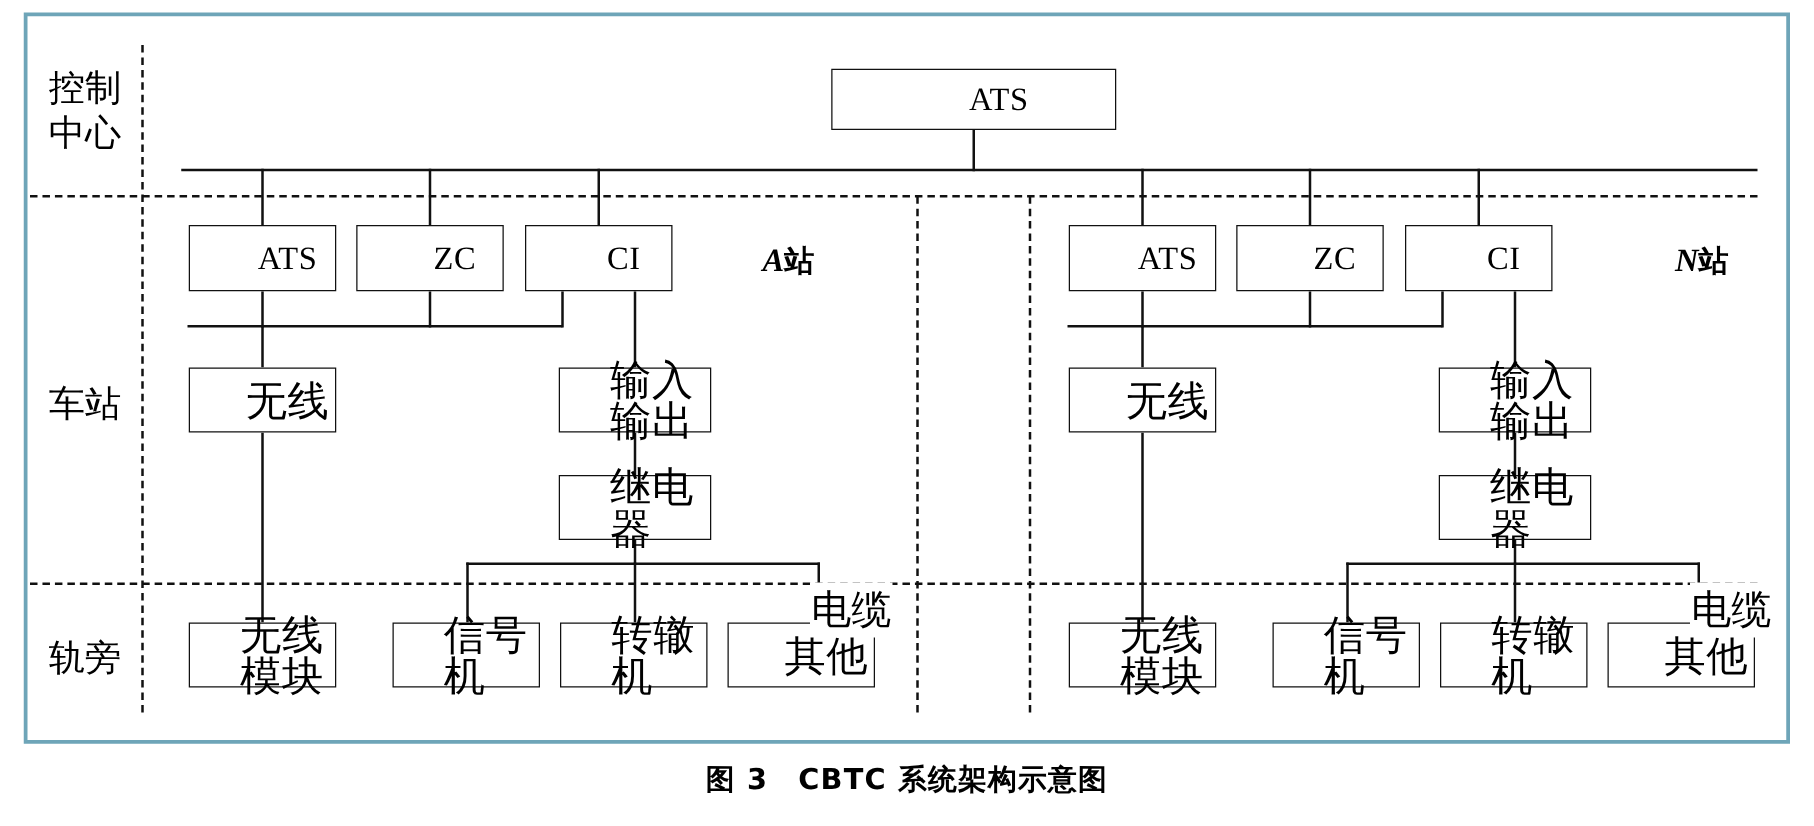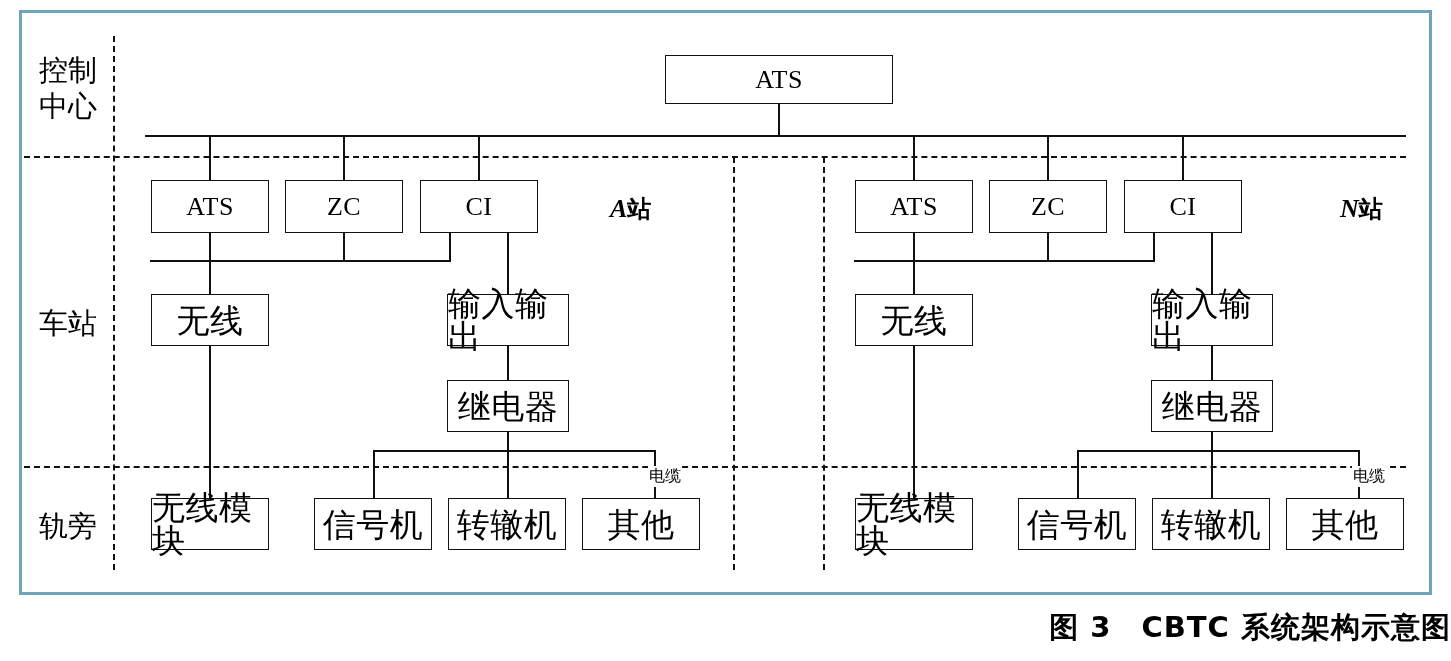--- a/index.html
+++ b/index.html
@@ -40,20 +40,21 @@
   .box{
     position:absolute;
     border:1.6px solid #111;
     background:#fff;
     box-sizing:border-box;
     display:flex;align-items:center;justify-content:center;
     font-size:26px;
     line-height:1;
     letter-spacing:0.5px;
     z-index:4;
+    padding-left:40px;
   }
   .box.cjk{font-family:"DejaVu Sans","Liberation Sans",sans-serif;font-size:33px;}
 
   .rowlabel{
     position:absolute;
     font-family:"DejaVu Sans","Liberation Sans",sans-serif;
     font-size:29px;
     line-height:1.25;
     text-align:center;
     white-space:pre-line;
@@ -65,34 +66,34 @@
     z-index:4;
     white-space:nowrap;
     font-weight:bold;
   }
   .stationlabel i{font-family:"Liberation Serif",serif;font-style:italic;}
   .stationlabel span.cn{font-family:"DejaVu Sans","Liberation Sans",sans-serif;font-style:normal;font-size:24px;}
 
   .cablelabel{
     position:absolute;
     font-family:"DejaVu Sans","Liberation Sans",sans-serif;
-    font-size:16px;
+    font-size:32px;
     z-index:5;
     white-space:nowrap;
     background:#fff;
     padding:0 1px;
   }
 
   .caption{
     position:absolute;
     left:0;top:608px;width:1451px;
-    text-align:right;
+    text-align:center;
     font-family:"DejaVu Sans","Liberation Sans",sans-serif;
     font-weight:bold;
-    font-size:29px;
+    font-size:23px;
     letter-spacing:1px;
   }
 </style>
 </head>
 <body>
 
 <div id="stage">
 
   <div class="frame"></div>
 

